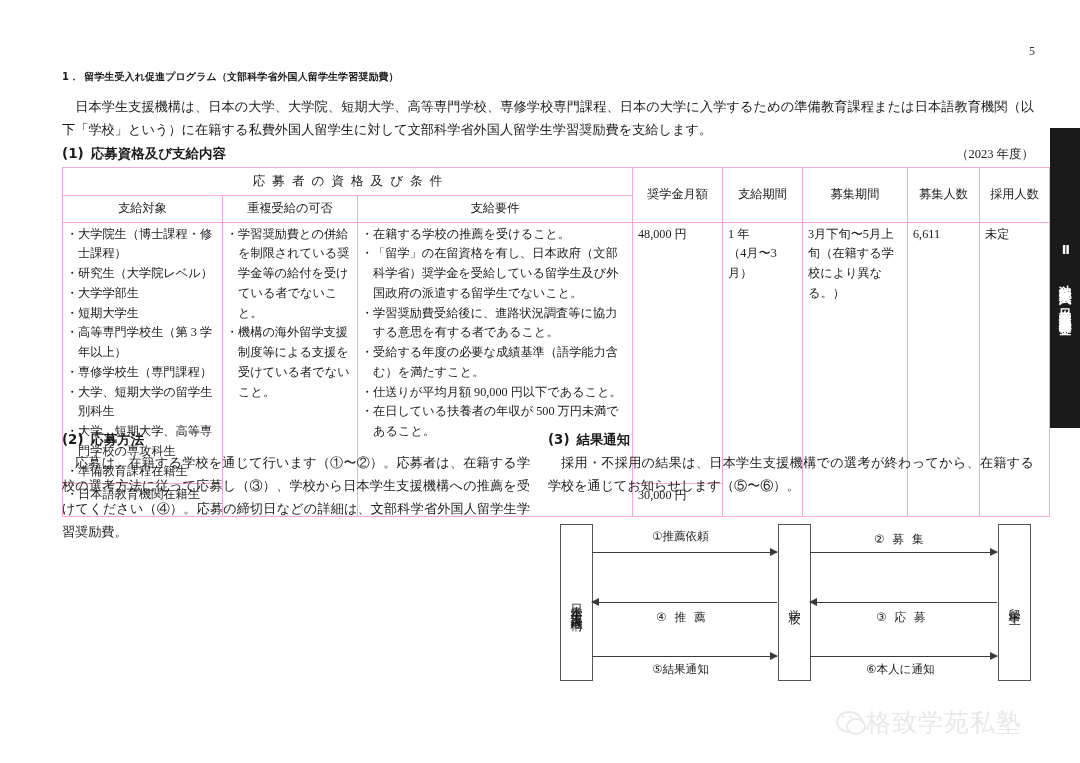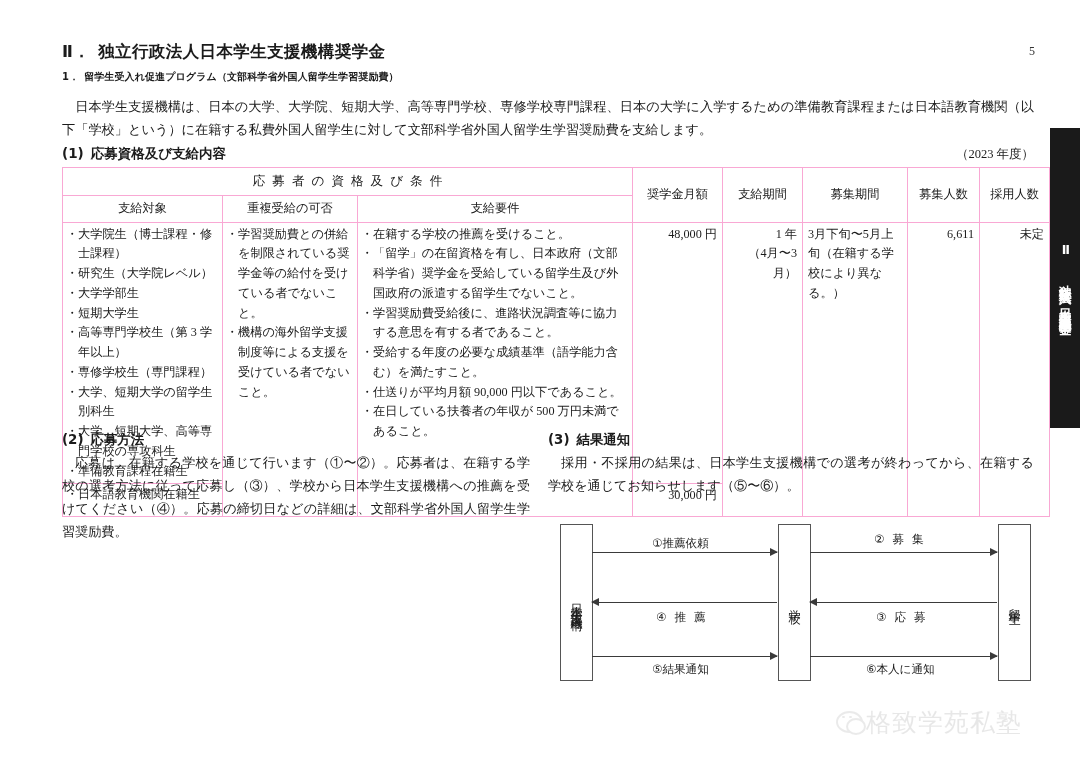--- a/index.html
+++ b/index.html
@@ -72,21 +72,21 @@
     table-layout:fixed;
   }
   table.main td,table.main th{
     border:1px solid #f9a8d4;
     padding:2px 5px;
     vertical-align:top;
     font-weight:400;
   }
   table.main th{text-align:center;vertical-align:middle;padding:3px 4px;}
   .th-span{letter-spacing:7px;padding-left:7px;font-size:12.6px;}
-  .cell-center{text-align:right;vertical-align:middle;}
+  .cell-center{text-align:left;vertical-align:middle;}
   ul.bl{margin:0;padding:0;list-style:none;}
   ul.bl li{
     padding-left:10px;position:relative;margin:0;
     text-indent:0;
   }
   ul.bl li:before{
     content:"・";position:absolute;left:-2px;top:0;
   }
 
   
@@ -171,23 +171,20 @@
   .wm-icon i.e1{left:6px;top:5px;}
   .wm-icon i.e2{left:13px;top:5px;}
 </style>
 </head>
 <body>
 
 <div class="page">
 
   <div class="page-no">5</div>
 
-  <div class="h1">
-    <span class="num">Ⅱ．</span><span>独立行政法人日本学生支援機構奨学金</span>
-  </div>
 
   <div class="h2">
     <span class="num">1．</span><span>留学生受入れ促進プログラム（文部科学省外国人留学生学習奨励費）</span>
   </div>
 
   <div class="lead">
     <p>日本学生支援機構は、日本の大学、大学院、短期大学、高等専門学校、専修学校専門課程、日本の大学に入学するための準備教育課程または日本語教育機関（以下「学校」という）に在籍する私費外国人留学生に対して文部科学省外国人留学生学習奨励費を支給します。</p>
   </div>
 
   <div class="sec-row">
@@ -296,21 +293,21 @@
       <span class="vt">日本学生支援機構</span>
     </div>
     <div class="fbox" id="fb-school">
       <span class="vt">学校</span>
     </div>
     <div class="fbox" id="fb-student">
       <span class="vt">留学生</span>
     </div>
 
     <div class="arrow right" style="left:36px;top:34px;width:185px;"></div>
-    <div class="alabel" style="left:96px;top:18px;">①推薦依頼</div>
+    <div class="alabel" style="left:96px;top:11px;">①推薦依頼</div>
 
     <div class="arrow right" style="left:254px;top:34px;width:187px;"></div>
     <div class="alabel" style="left:318px;top:14px;">
       <span class="sp">②募</span><span>集</span>
     </div>
 
     <div class="arrow left" style="left:254px;top:84px;width:187px;"></div>
     <div class="alabel" style="left:320px;top:92px;">
       <span class="sp">③応</span><span>募</span>
     </div>

